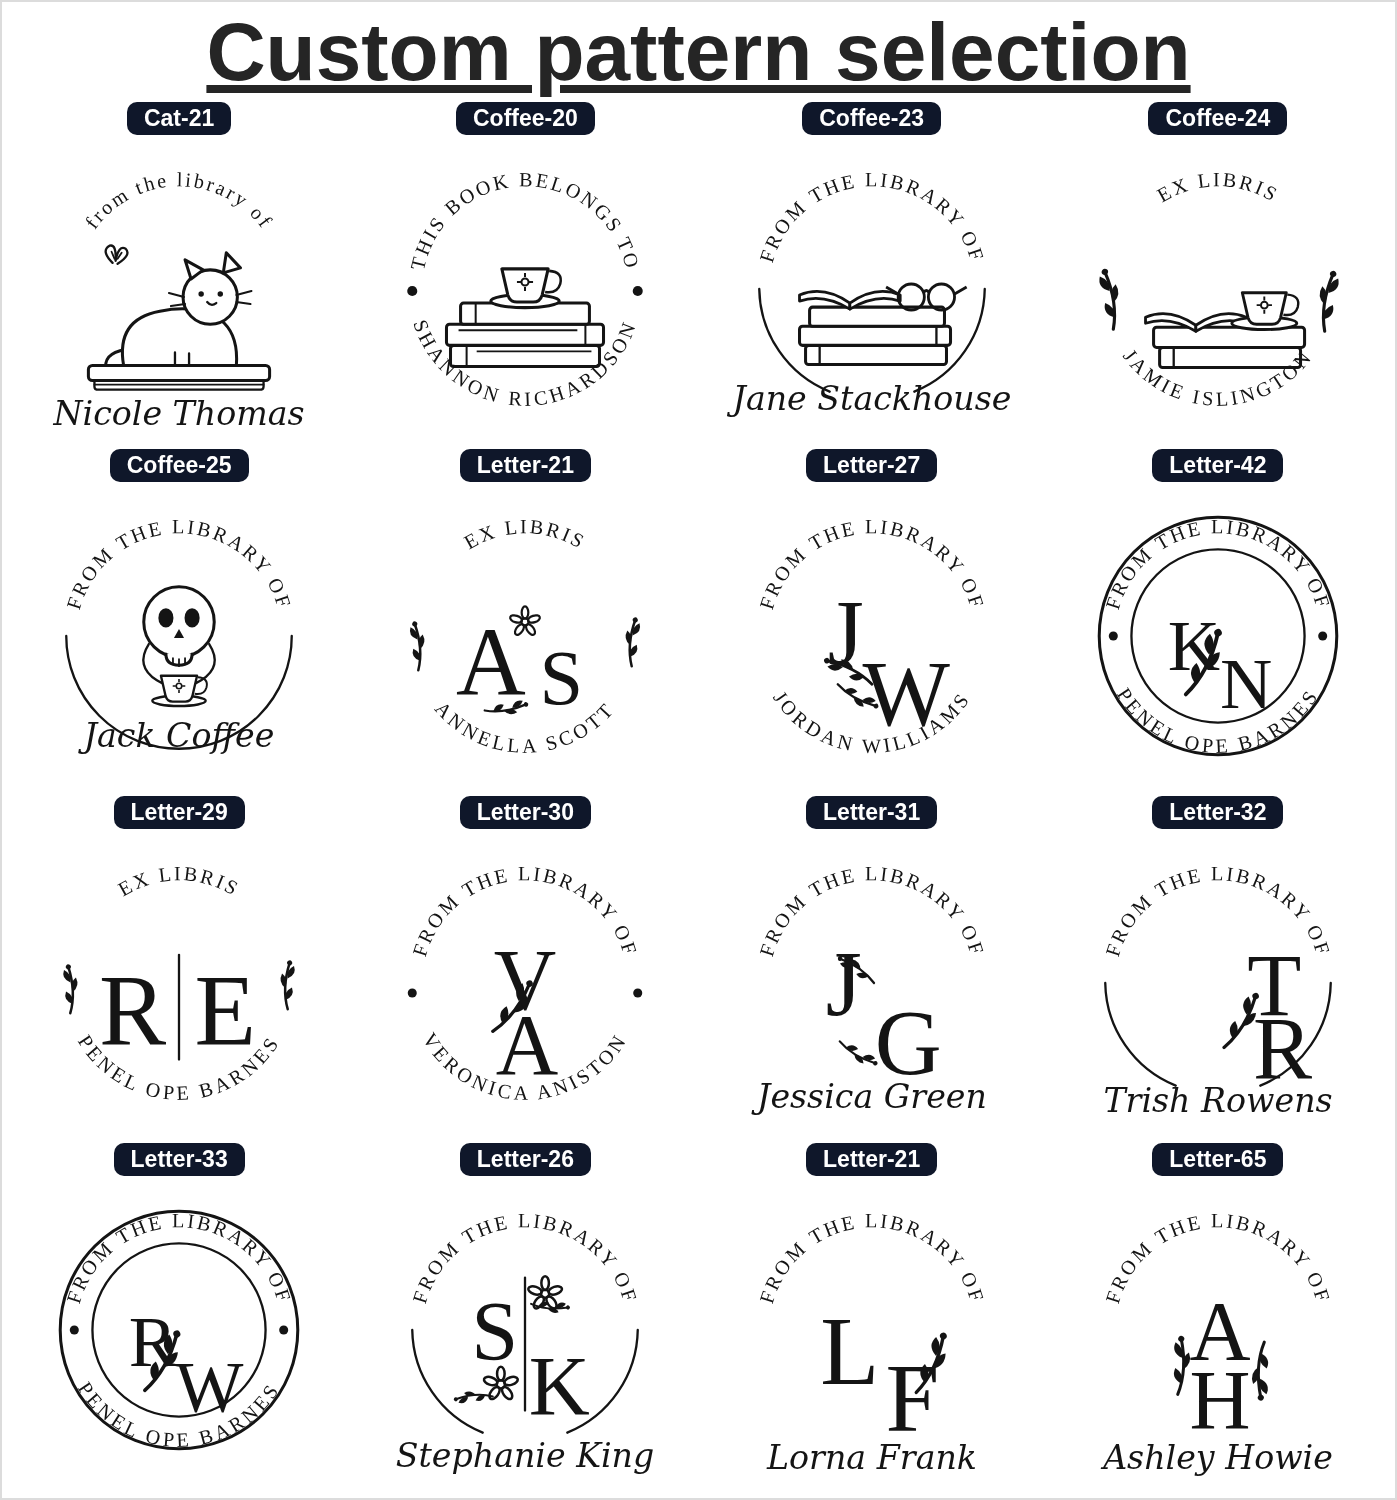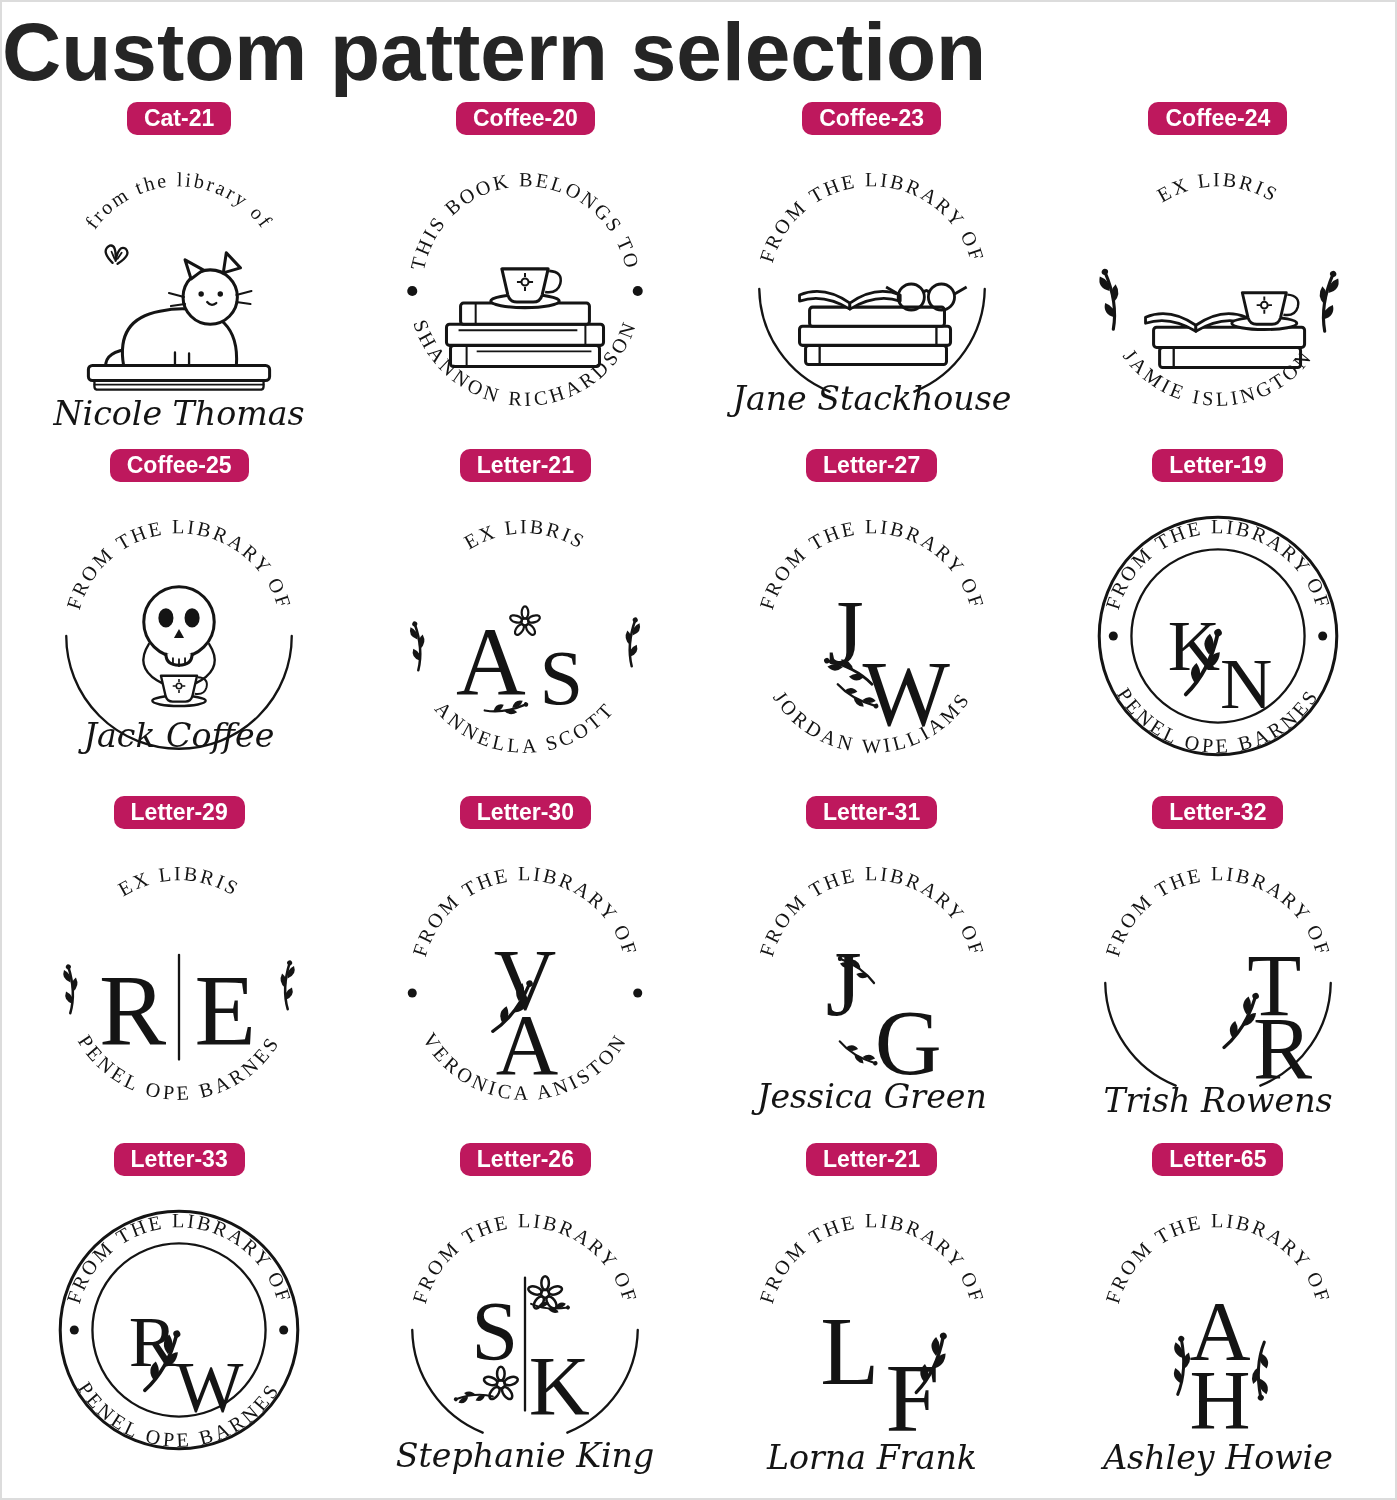--- a/index.html
+++ b/index.html
@@ -1,20 +1,20 @@
 <!DOCTYPE html>
 <html><head>
 <meta charset="utf-8">
 <style>
   html,body{margin:0;padding:0;background:#fff;}
   .page{width:1397px;height:1500px;box-sizing:border-box;border:2px solid #dcdcdc;background:#fff;overflow:hidden;}
-  .title{margin:4px 0 0;font:bold 82px/1.12 "Liberation Sans",sans-serif;color:#252525;letter-spacing:0;}
+  .title{margin:4px 0 0;text-align:center;font:bold 82px/1.12 "Liberation Sans",sans-serif;color:#252525;letter-spacing:0;text-decoration:underline;}
   .grid{display:grid;grid-template-columns:repeat(4,1fr);grid-auto-rows:347px;padding:0 4px;}
   .cell{display:flex;flex-direction:column;align-items:center;padding-top:4px;}
-  .pill{background:#be185d;color:#fff;font:bold 23px "Liberation Sans",sans-serif;padding:3px 17px;border-radius:10px;}
+  .pill{background:#0f172a;color:#fff;font:bold 23px "Liberation Sans",sans-serif;padding:3px 17px;border-radius:10px;}
   .stamp{width:302px;height:306px;margin-top:1px;}
   .arc{font-family:"Liberation Serif",serif;font-size:20px;letter-spacing:2.5px;fill:#141414;text-anchor:middle;}
   .arcb{letter-spacing:3.5px;}
   .mono{font-family:"Liberation Serif",serif;fill:#141414;text-anchor:middle;}
   .script{font-family:"DejaVu Serif",serif;font-style:italic;fill:#141414;text-anchor:middle;font-size:33px;}
   .ln{fill:none;stroke:#141414;stroke-width:3;stroke-linecap:round;stroke-linejoin:round;}
   .thin{stroke-width:2.3;}
   .fl{fill:#141414;stroke:none;}
   .wfill{fill:#fff;}
 </style>
@@ -218,21 +218,21 @@
         <text class="arc"><textPath href="#t6" startOffset="50%">FROM THE LIBRARY OF</textPath></text>
         <use href="#sprig" transform="translate(150,198) rotate(-118) scale(1.1)"></use>
         <use href="#sprig" transform="translate(116,198) rotate(64) scale(0.95)"></use>
         <text class="mono" x="124" y="178" font-size="92">J</text>
         <text class="mono" x="184" y="238" font-size="92">W</text>
         <text class="arc arcb"><textPath href="#b6" startOffset="50%">JORDAN WILLIAMS</textPath></text>
       </svg>
     </div>
 
     <div class="cell">
-      <div class="pill"><span>Letter-19</span></div>
+      <div class="pill"><span>Letter-42</span></div>
       <svg class="stamp" viewBox="0 0 300 300">
         <defs>
             <path id="t7" d="M48 150 A102 102 0 0 1 252 150"></path>
             <path id="b7" d="M34 150 A116 116 0 0 0 266 150"></path>
           </defs>
         <circle class="ln" cx="150" cy="150" r="118"></circle>
         <circle class="ln thin" cx="150" cy="150" r="86"></circle>
         <circle class="fl" cx="46" cy="150" r="4.5"></circle>
         <circle class="fl" cx="254" cy="150" r="4.5"></circle>
         <text class="arc"><textPath href="#t7" startOffset="50%">FROM THE LIBRARY OF</textPath></text>

